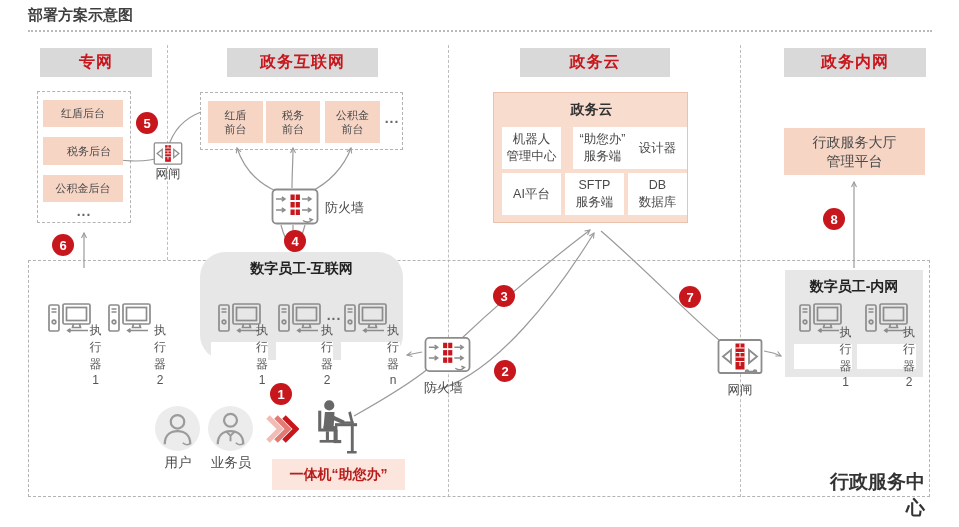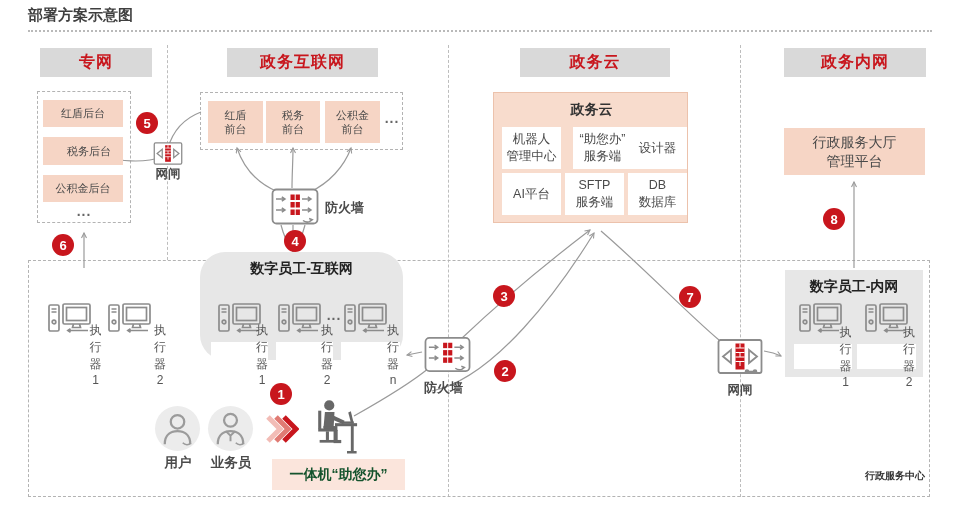--- a/index.html
+++ b/index.html
@@ -15,24 +15,24 @@
   .zone-header{background:#d9d9d9;color:#c8161d;font-weight:bold;font-size:16px;letter-spacing:1px;}
   .salmon{background:#f6d5c5;color:#4a4a4a;font-size:11px;line-height:1.3;}
   .cloudbox{background:#f8dccd;border:1px solid #ecc2ac;}
   .cloud-title{font-weight:bold;color:#333;font-size:14px;}
   .cloud-cell{background:#fff;color:#4a4a4a;font-size:12.5px;line-height:1.35;}
   .worker{background:#e7e7e7;}
   .worker-title{font-weight:bold;color:#222;font-size:14px;}
   .exec{background:#fff;color:#555;font-size:12px;padding-left:45px;}
   .badge{width:22px;height:22px;border-radius:50%;background:#c8161d;color:#fff;
          font-size:13px;font-weight:bold;display:flex;align-items:center;justify-content:center;}
-  .lbl{font-size:12.5px;color:#4a4a4a;font-weight:bold;}
+  .lbl{font-size:12.5px;color:#4a4a4a;}
   .ell{color:#666;font-weight:bold;font-size:14px;letter-spacing:1px;}
-  .kiosk{background:#fbe5dc;color:#14532d;font-weight:bold;font-size:14px;}
-  .center-lbl{font-size:10px;font-weight:bold;color:#333;}
+  .kiosk{background:#fbe5dc;color:#b91c1c;font-weight:bold;font-size:14px;}
+  .center-lbl{font-size:19px;font-weight:bold;color:#333;}
   .avatar{border-radius:50%;background:#ececec;}
   svg{display:block;}
 </style>
 </head>
 <body>
 
 <div id="stage">
 
   <div class="abs page-title" style="left:28px;top:6px;">部署方案示意图</div>
   <div class="abs dotrule" style="left:28px;top:30px;width:904px;"></div>

